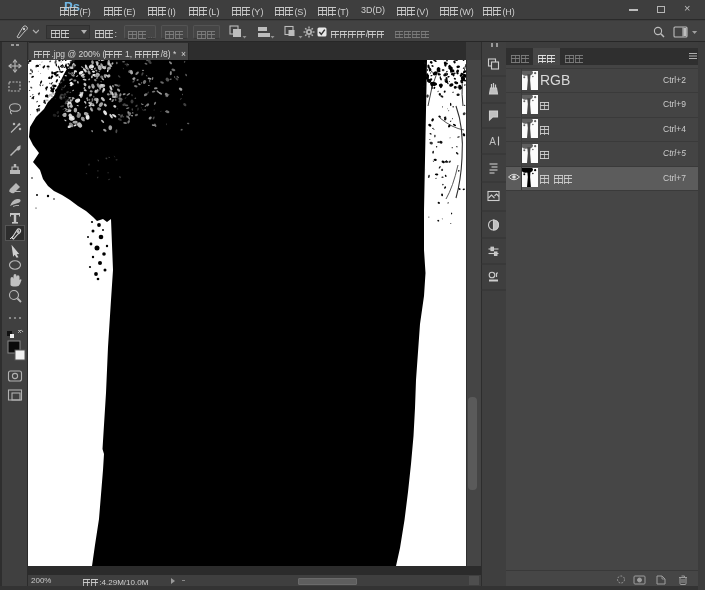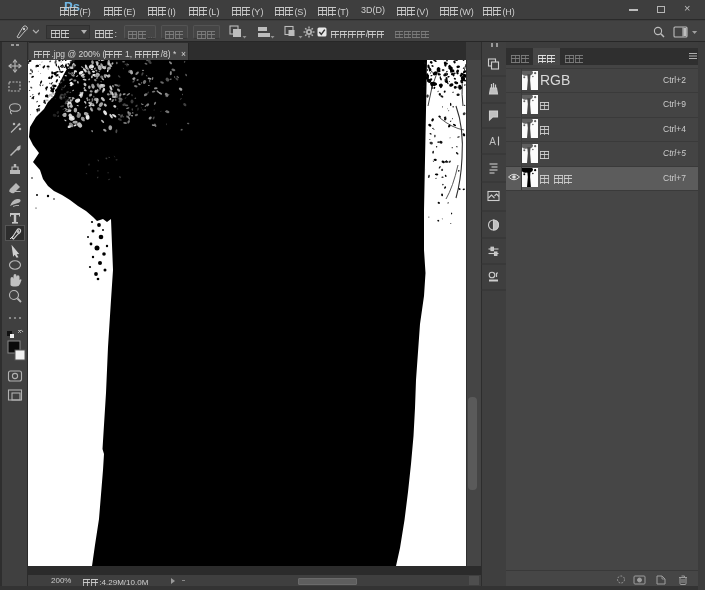--- a/index.html
+++ b/index.html
@@ -851,21 +851,21 @@
         <circle cx="10" cy="70" r="1.1" fill="#000"></circle>
         <circle cx="14" cy="62" r="0.8" fill="#000"></circle>
         <circle cx="20" cy="136" r="1.2" fill="#000"></circle>
         <circle cx="26" cy="139" r="0.8" fill="#000"></circle>
         <circle cx="8" cy="148" r="0.6" fill="#000"></circle>
       </svg></div>
 <div class="abs" style="left:466px;top:60px;width:15px;height:515px;background:#454545;border-left:1px solid #2f2f2f;"></div>
 <div class="abs" style="left:468px;top:397px;width:9px;height:93px;background:#5a5a5a;border-radius:4px;"></div>
 <div class="abs" style="left:28px;top:566px;width:453px;height:9px;background:#2b2b2b;"></div>
 <div class="abs" style="left:28px;top:575px;width:453px;height:11px;background:#3f3f3f;"></div>
-<div class="abs" style="left:31px;top:576px;font-size:8px;color:#c9c9c9;margin-left:20px;">200%</div>
+<div class="abs" style="left:31px;top:576px;font-size:8px;color:#c9c9c9;">200%</div>
 <div class="abs" style="left:83px;top:576px;line-height:8px;text-align:center;"><i class="zb" style="width:7px;height:7px;"></i><i class="zb" style="width:7px;height:7px;"></i><span class="lat" style="font-size:8px;">:4.29M/10.0M</span></div>
 <div class="abs" style="left:171px;top:578px;width:0;height:0;border-top:3px solid transparent;border-bottom:3px solid transparent;border-left:4px solid #999;"></div>
 <div class="abs" style="left:182px;top:580px;width:3px;height:1px;background:#888;"></div>
 <div class="abs" style="left:298px;top:578px;width:59px;height:7px;background:#5e5e5e;border:1px solid #6a6a6a;border-radius:1px;"></div>
 <div class="abs" style="left:469px;top:576px;width:10px;height:9px;background:#4e4e4e;"></div>
 <div class="abs" style="left:28px;top:586px;width:453px;height:4px;background:#323232;"></div>
 <div class="abs" style="left:481px;top:42px;width:25px;height:548px;background:#3f3f3f;border-left:1px solid #2d2d2d;"></div>
 <div class="abs" style="left:491px;top:43px;width:10px;height:4px;background:repeating-linear-gradient(to right,#9a9a9a 0 2px,transparent 2px 5px);"></div>
 <svg class="abs" style="left:481px;top:42px;" width="25" height="260" viewBox="0 0 25 260">
 <g stroke="#353535" stroke-width="1">

